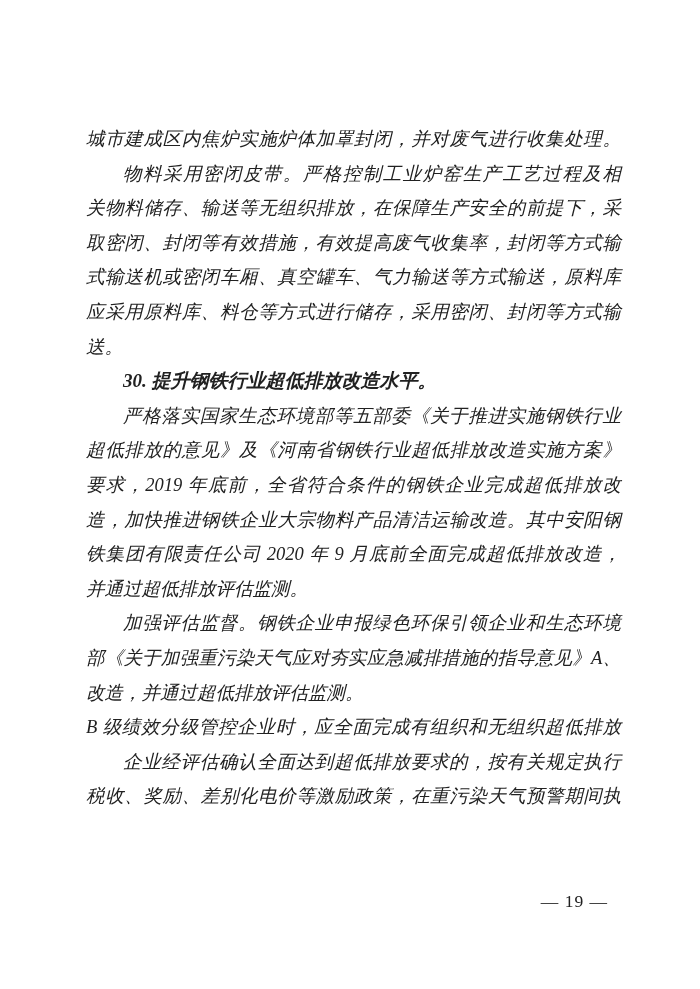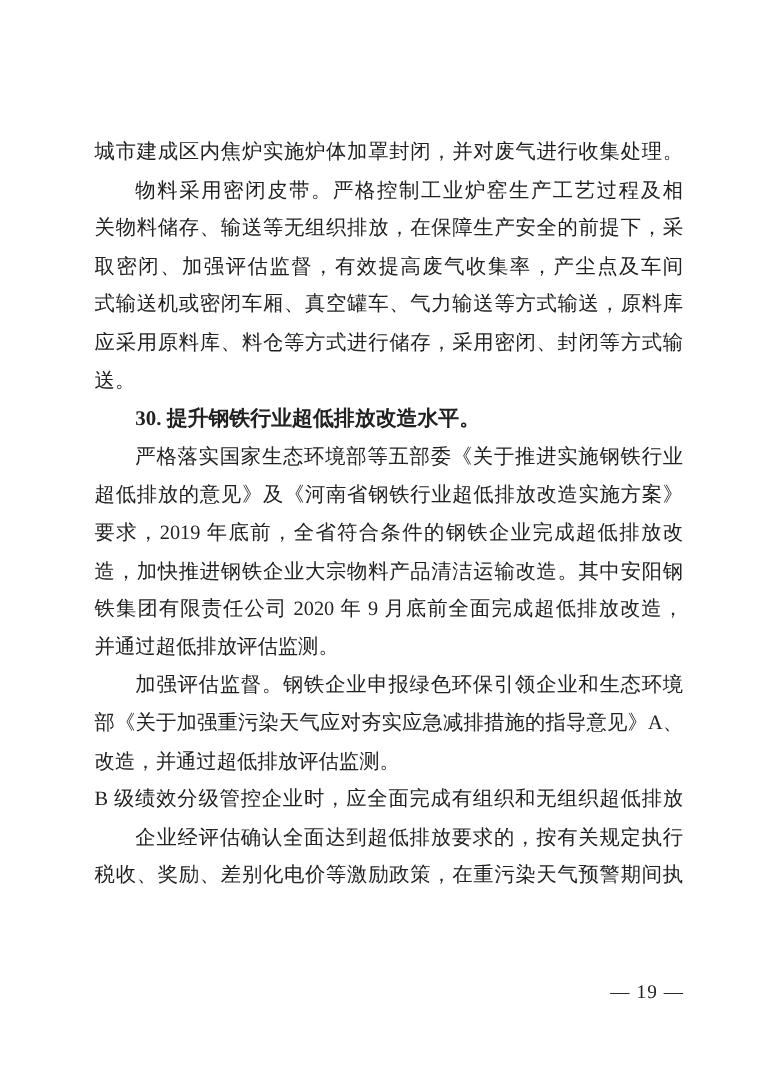--- a/index.html
+++ b/index.html
@@ -22,54 +22,55 @@
     top: 122px;
     width: 535px;
   }
   .line {
     font-size: 18.5px;
     line-height: 34.6px;
     height: 34.6px;
     white-space: nowrap;
     text-align: justify;
     text-align-last: justify;
+    font-style: italic;
     -moz-text-align-last: justify;
   }
   .line.flush {
     text-align: left;
     text-align-last: left;
     -moz-text-align-last: left;
   }
   .line.indent {
     text-indent: 37px;
   }
   .line.heading {
     font-weight: bold;
     font-size: 19px;
     text-align: center;
   }
   .page-number {
     position: absolute;
     top: 888px;
-    right: 78px;
+    right: 92px;
     font-size: 17.5px;
     line-height: 26px;
     letter-spacing: 1px;
     color: #212121;
   }
 </style>
 </head>
 <body>
 
 <div class="page">
   <div class="text-block">
     <div class="line">城市建成区内焦炉实施炉体加罩封闭，并对废气进行收集处理。</div>
     <div class="line indent">物料采用密闭皮带。严格控制工业炉窑生产工艺过程及相</div>
     <div class="line">关物料储存、输送等无组织排放，在保障生产安全的前提下，采</div>
-    <div class="line">取密闭、加强评估监督，有效提高废气收集率，产尘点及车间</div>
+    <div class="line">取密闭、封闭等有效措施，有效提高废气收集率，封闭等方式输</div>
     <div class="line">式输送机或密闭车厢、真空罐车、气力输送等方式输送，原料库</div>
     <div class="line">应采用原料库、料仓等方式进行储存，采用密闭、封闭等方式输</div>
     <div class="line flush">送。</div>
     <div class="line flush indent heading">30. 提升钢铁行业超低排放改造水平。</div>
     <div class="line indent">严格落实国家生态环境部等五部委《关于推进实施钢铁行业</div>
     <div class="line">超低排放的意见》及《河南省钢铁行业超低排放改造实施方案》</div>
     <div class="line">要求，2019 年底前，全省符合条件的钢铁企业完成超低排放改</div>
     <div class="line">造，加快推进钢铁企业大宗物料产品清洁运输改造。其中安阳钢</div>
     <div class="line">铁集团有限责任公司 2020 年 9 月底前全面完成超低排放改造，</div>
     <div class="line flush">并通过超低排放评估监测。</div>

